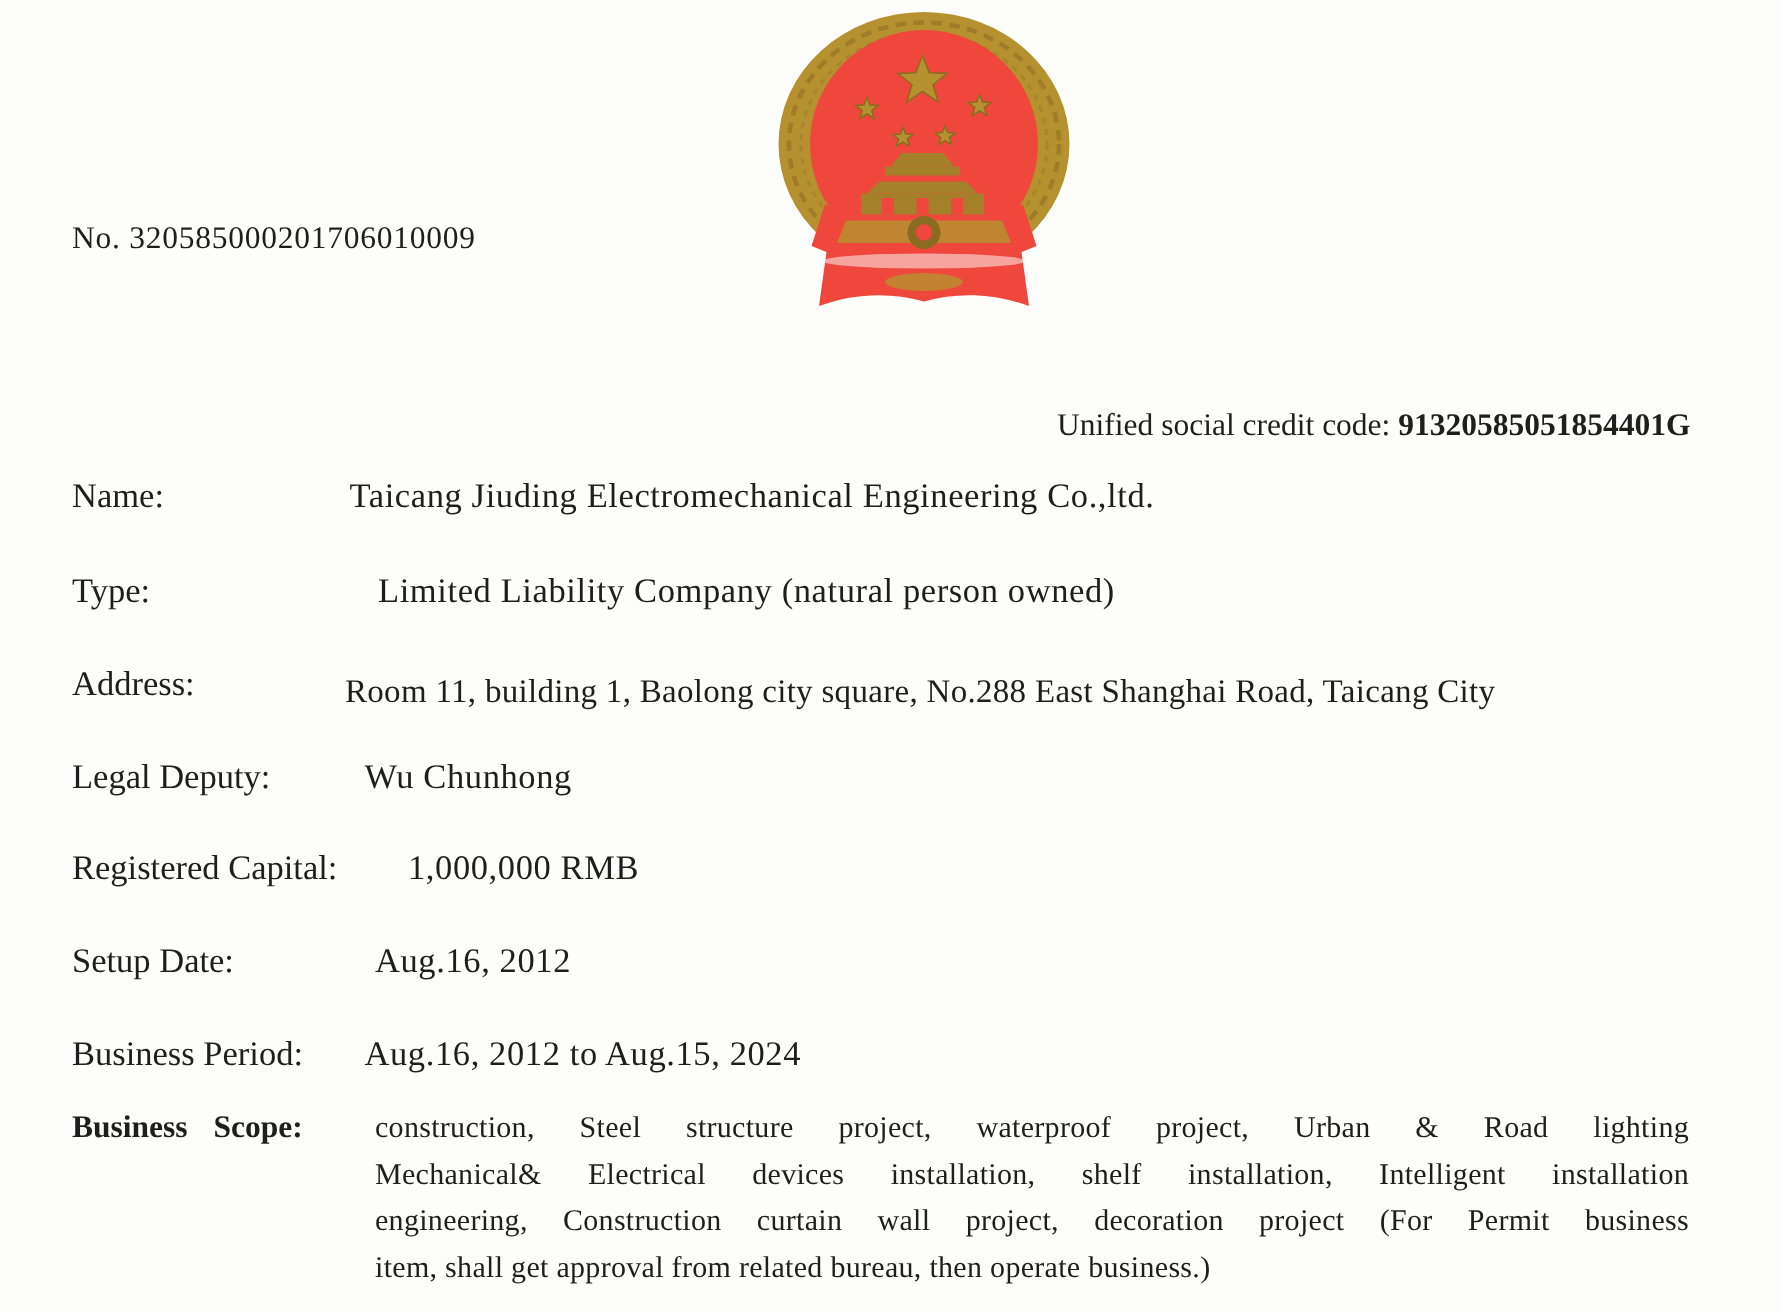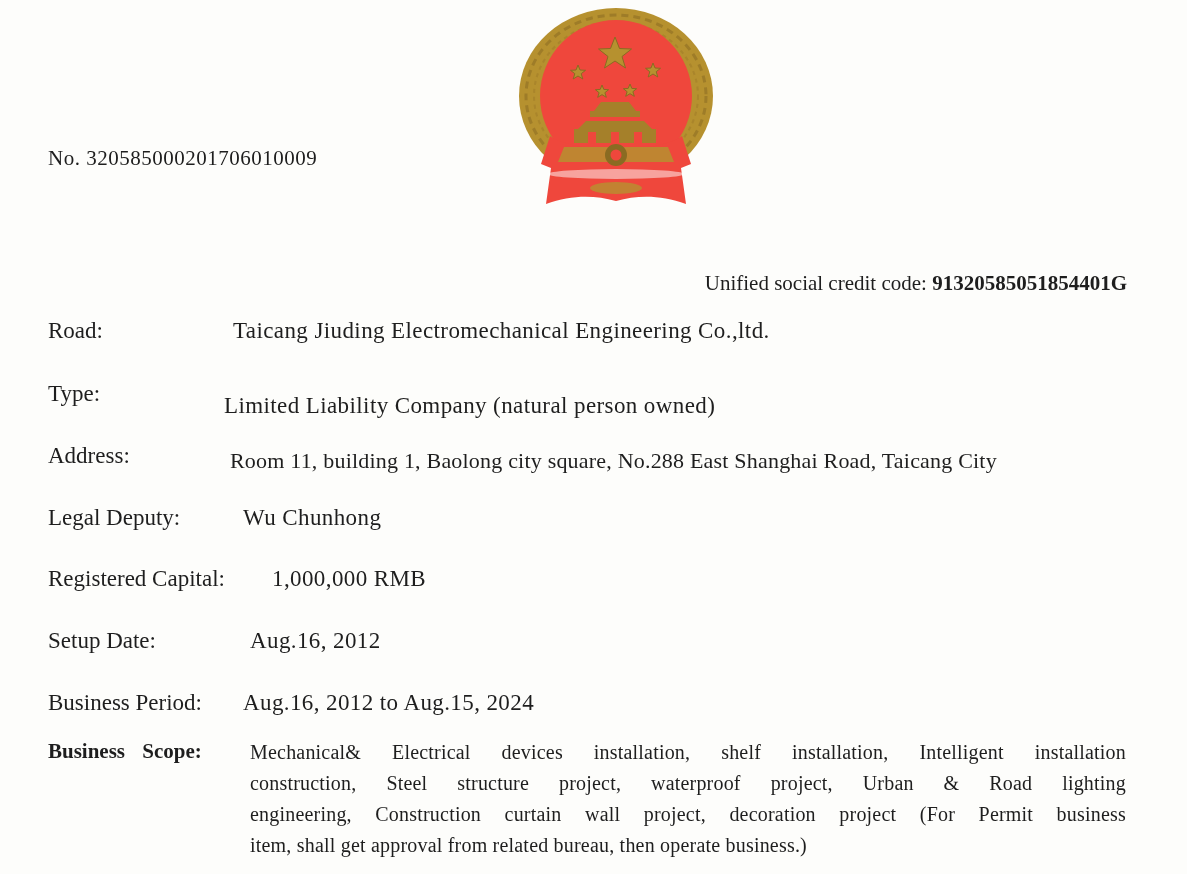--- a/index.html
+++ b/index.html
@@ -44,21 +44,21 @@
   }
   .credit-line .code{font-weight:700;}
   .row{
     position:absolute;
     left:0; width:100%;
     font-size:23px;
   }
   .row .label{position:absolute; left:48px; white-space:nowrap;}
   .row .value{position:absolute; white-space:nowrap; letter-spacing:0.4px;}
   .row-name{top:318px;}      .row-name .value{left:233px;}
-  .row-type{top:381px;}      .row-type .value{left:224px;margin-top:12px;}
+  .row-type{top:381px;}      .row-type .value{left:252px;}
   .row-address{top:443px;}   .row-address .value{left:230px; font-size:22px; top:5px; letter-spacing:0.2px;}
   .row-legal{top:505px;}     .row-legal .value{left:243px;}
   .row-capital{top:566px;}   .row-capital .value{left:272px;}
   .row-setup{top:628px;}     .row-setup .value{left:250px;}
   .row-period{top:690px;}    .row-period .value{left:243px;}
   .scope-label{
     position:absolute;
     left:48px; top:739px;
     font-size:21px;
     font-weight:700;
@@ -128,21 +128,21 @@
 
     <ellipse cx="100" cy="182" rx="26" ry="6" fill="#b6912f" opacity="0.8"></ellipse>
   </svg>
 
 
   <div class="credit-line">
     <span>Unified social credit code: </span><span class="code">91320585051854401G</span>
   </div>
 
   <div class="row row-name">
-    <span class="label">Road:</span>
+    <span class="label">Name:</span>
     <span class="value">Taicang Jiuding Electromechanical Engineering Co.,ltd.</span>
   </div>
 
   <div class="row row-type">
     <span class="label">Type:</span>
     <span class="value">Limited Liability Company (natural person owned)</span>
   </div>
 
   <div class="row row-address">
     <span class="label">Address:</span>
@@ -164,19 +164,19 @@
     <span class="value">Aug.16, 2012</span>
   </div>
 
   <div class="row row-period">
     <span class="label">Business Period:</span>
     <span class="value">Aug.16, 2012 to Aug.15, 2024</span>
   </div>
 
   <div class="scope-label">Business Scope:</div>
   <div class="scope-text">
+    <div class="scope-line">construction, Steel structure project, waterproof project, Urban &amp; Road lighting</div>
     <div class="scope-line">Mechanical&amp; Electrical devices installation, shelf installation, Intelligent installation</div>
-    <div class="scope-line">construction, Steel structure project, waterproof project, Urban &amp; Road lighting</div>
     <div class="scope-line">engineering, Construction curtain wall project, decoration project (For Permit business</div>
     <div class="scope-line last">item, shall get approval from related bureau, then operate business.)</div>
   </div>
 
 </div>
 
 </body></html>

